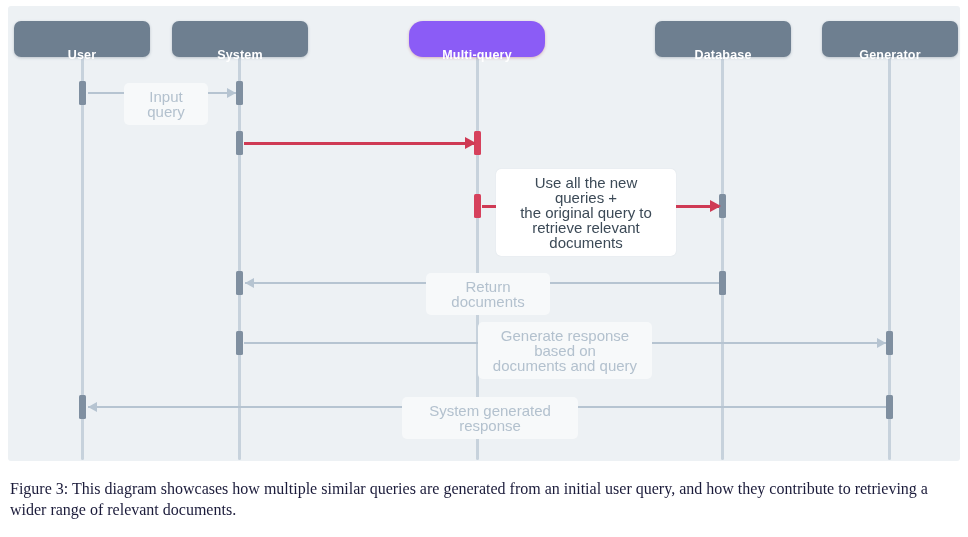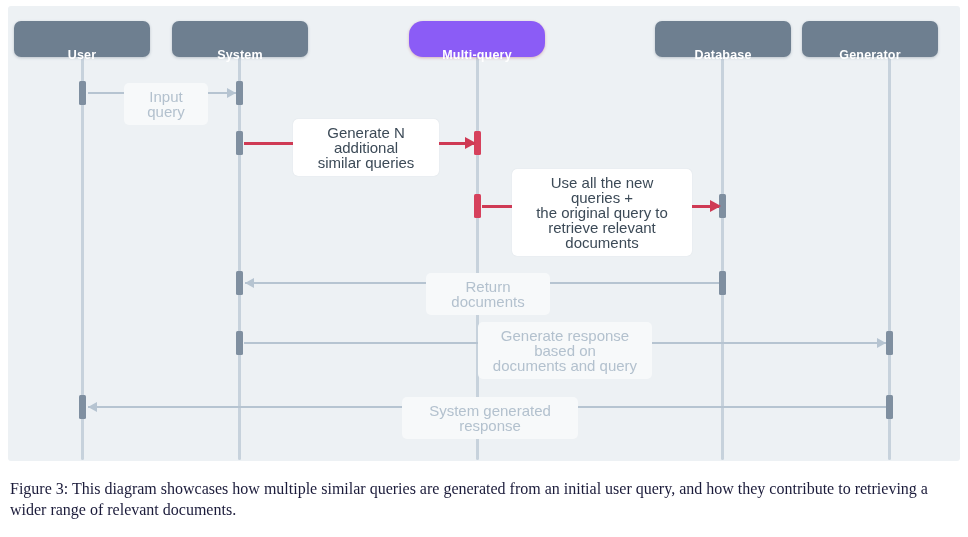--- a/index.html
+++ b/index.html
@@ -171,42 +171,40 @@
     </div>
 
     <div class="participant accent" style="left:401px; width:136px;">
       <span class="participant-label">Multi-query</span>
     </div>
 
     <div class="participant" style="left:647px; width:136px;align-items:center;">
       <span class="participant-label">Database</span>
     </div>
 
-    <div class="participant" style="left:794px; width:136px;">
+    <div class="participant" style="left:814px; width:136px;">
       <span class="participant-label">Generator</span>
     </div>
 
     <div class="activation" style="left:71px;  top:75px;"></div>
     <div class="activation" style="left:228px; top:75px;"></div>
     <div class="msg-line" style="left:80px; top:86px; width:148px;"></div>
     <div class="arrow-head right" style="left:219px; top:82px;"></div>
     <div class="msg-label muted" style="left:116px; top:77px; width:84px;">Input query</div>
 
     <div class="activation" style="left:228px; top:125px;"></div>
     <div class="activation accent" style="left:466px; top:125px;"></div>
     <div class="msg-line accent" style="left:236px; top:136px; width:230px;"></div>
     <div class="arrow-head right accent" style="left:457px; top:131px;"></div>
-    <div class="msg-label strong" style="left:285px; top:113px; width:146px;">Generate N additional
-similar queries</div>
 
     <div class="activation accent" style="left:466px; top:188px;"></div>
     <div class="activation" style="left:711px; top:188px;"></div>
     <div class="msg-line accent" style="left:474px; top:199px; width:237px;"></div>
     <div class="arrow-head right accent" style="left:702px; top:194px;"></div>
-    <div class="msg-label strong" style="left:504px; top:163px; width:180px;">Use all the new queries +
+    <div class="msg-label strong" style="left:488px; top:163px; width:180px;">Use all the new queries +
 the original query to
 retrieve relevant documents</div>
 
     <div class="activation" style="left:228px; top:265px;"></div>
     <div class="activation" style="left:711px; top:265px;"></div>
     <div class="msg-line" style="left:237px; top:276px; width:474px;"></div>
     <div class="arrow-head left" style="left:237px; top:272px;"></div>
     <div class="msg-label muted" style="left:418px; top:267px; width:124px;">Return documents</div>
 
     <div class="activation" style="left:228px; top:325px;"></div>

